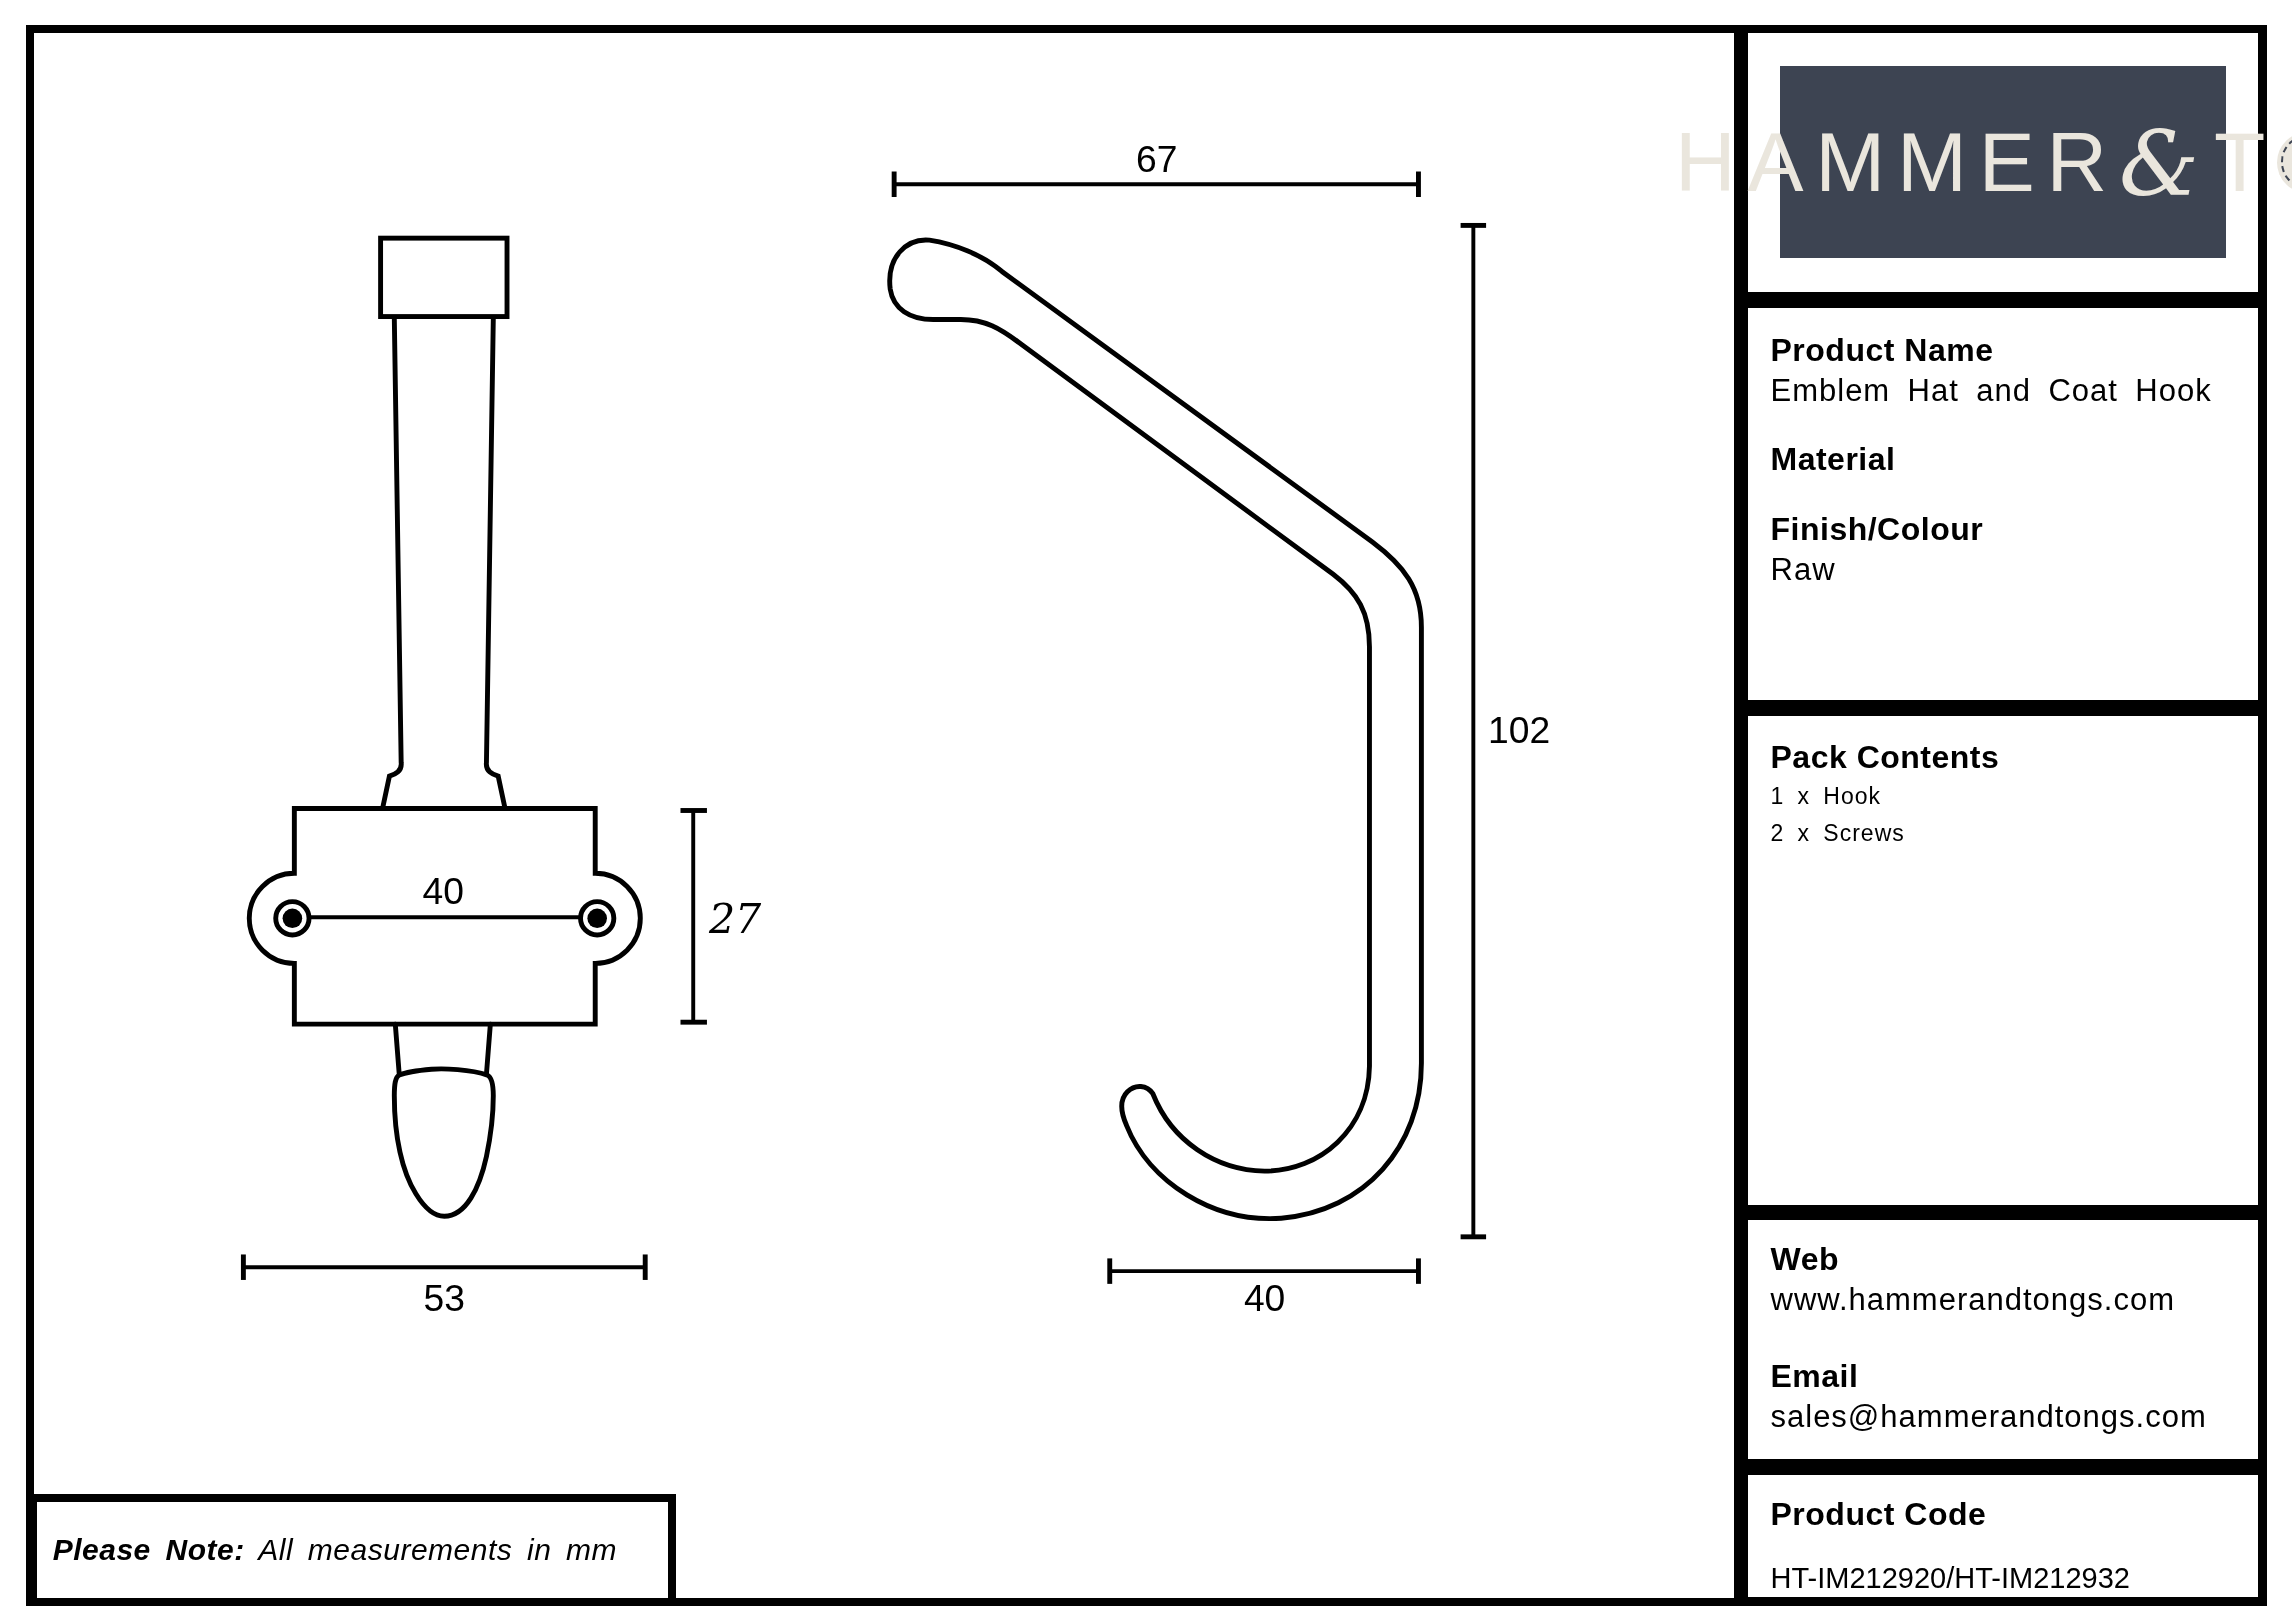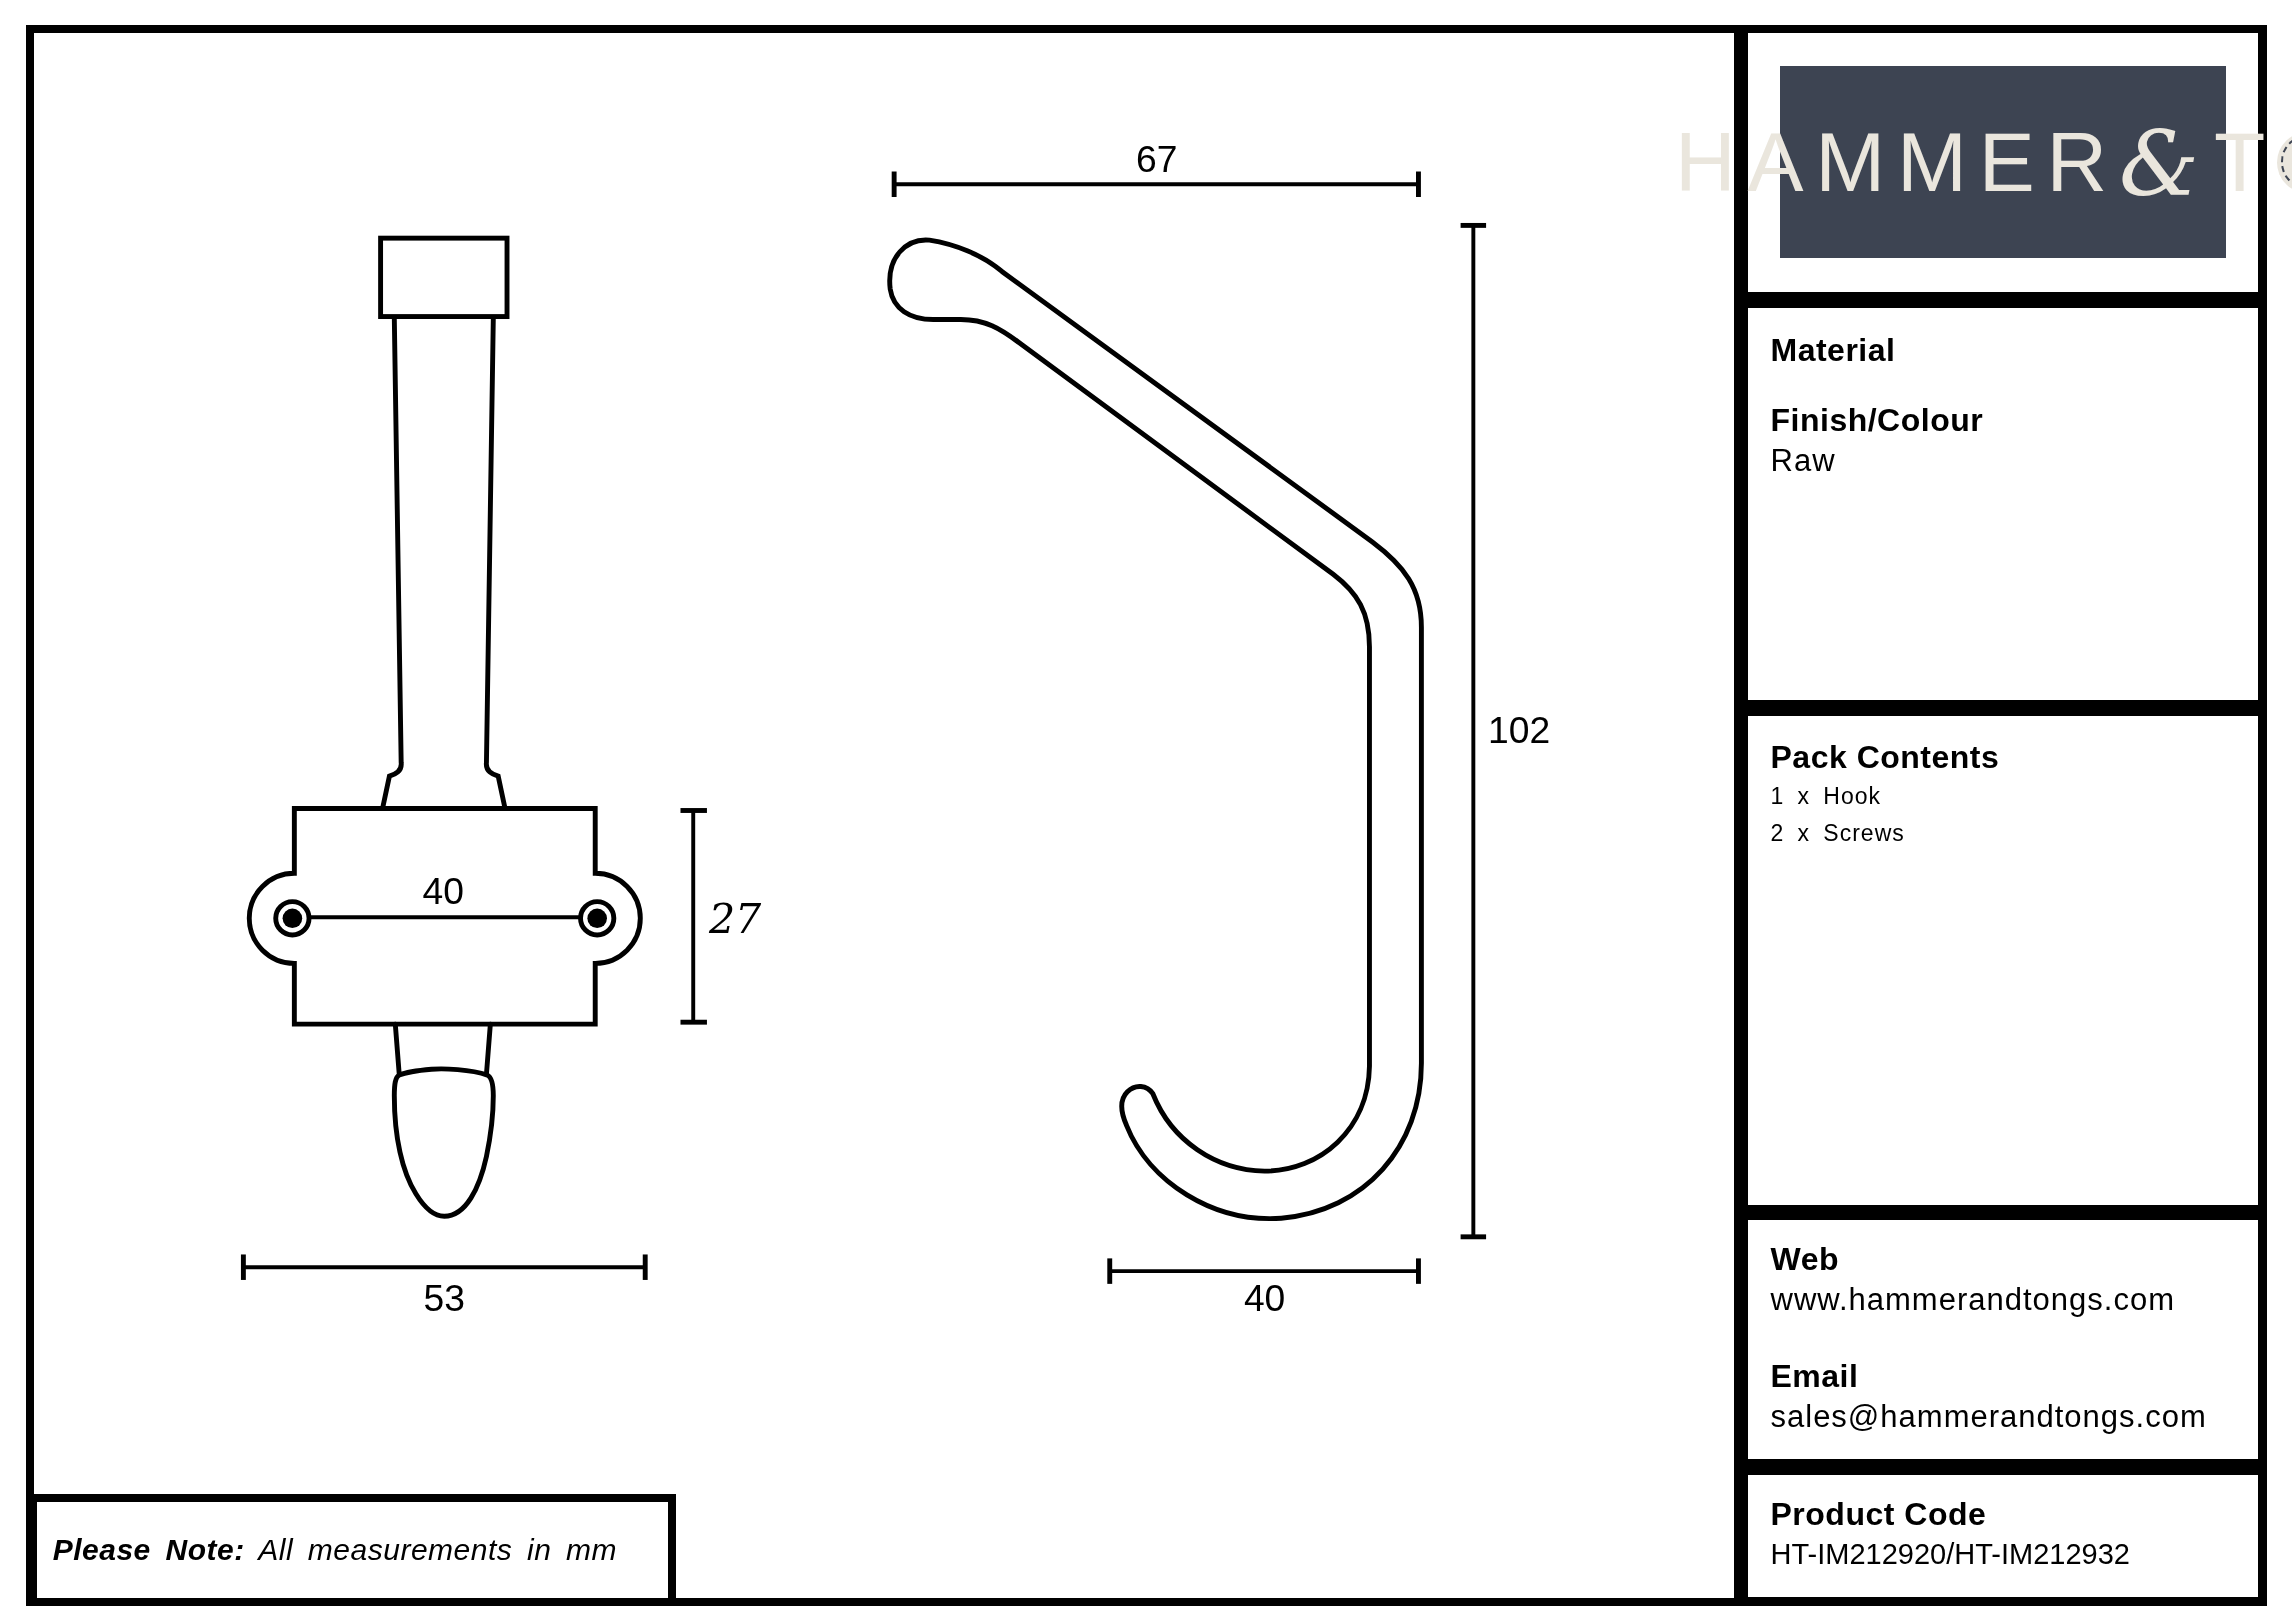--- a/index.html
+++ b/index.html
@@ -133,20 +133,24 @@
           <span class="kh-ring"></span>
           <span class="kh-circle"></span>
           <span class="kh-tail"></span>
         </span>
       </div>
     </div>
   </div>
 
   <div class="box box-info">
     <div class="group">
+      <div class="lbl">Product Name</div>
+      <div class="val">Emblem Hat and Coat Hook</div>
+    </div>
+    <div class="group">
       <div class="lbl">Material</div>
     </div>
     <div class="group">
       <div class="lbl">Finish/Colour</div>
       <div class="val">Raw</div>
     </div>
   </div>
 
   <div class="box box-pack">
     <div class="lbl">Pack Contents</div>
@@ -160,21 +164,21 @@
       <div class="val">www.hammerandtongs.com</div>
     </div>
     <div>
       <div class="lbl">Email</div>
       <div class="val">sales@hammerandtongs.com</div>
     </div>
   </div>
 
   <div class="box box-code">
     <div class="lbl">Product Code</div>
-    <div class="val" style="font-size:29px;letter-spacing:0;word-spacing:0;">HT-IM212920/HT-IM212932</div>
+    <div class="val" style="font-size:29px;letter-spacing:0;word-spacing:0;margin-top:24px;">HT-IM212920/HT-IM212932</div>
   </div>
 
   <div class="note-box">
     <div class="note-text">
       <b>Please Note:</b><span> All measurements in mm</span>
     </div>
   </div>
 
 </div>
 

